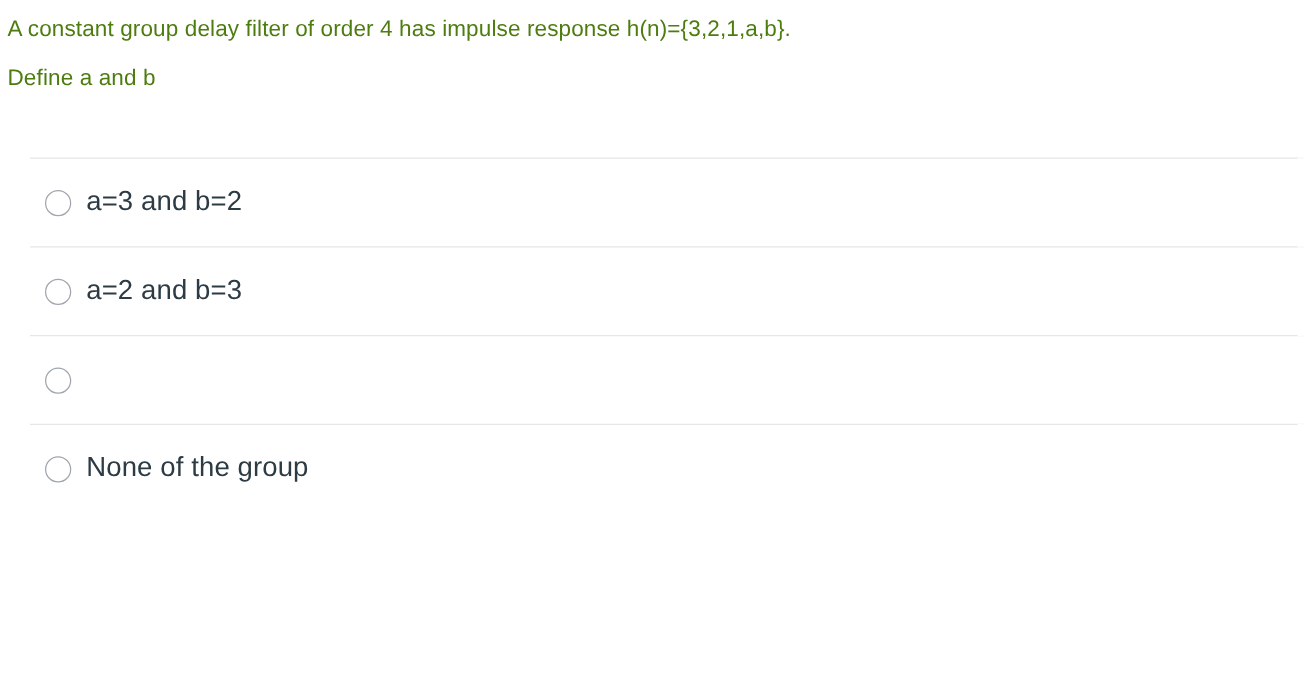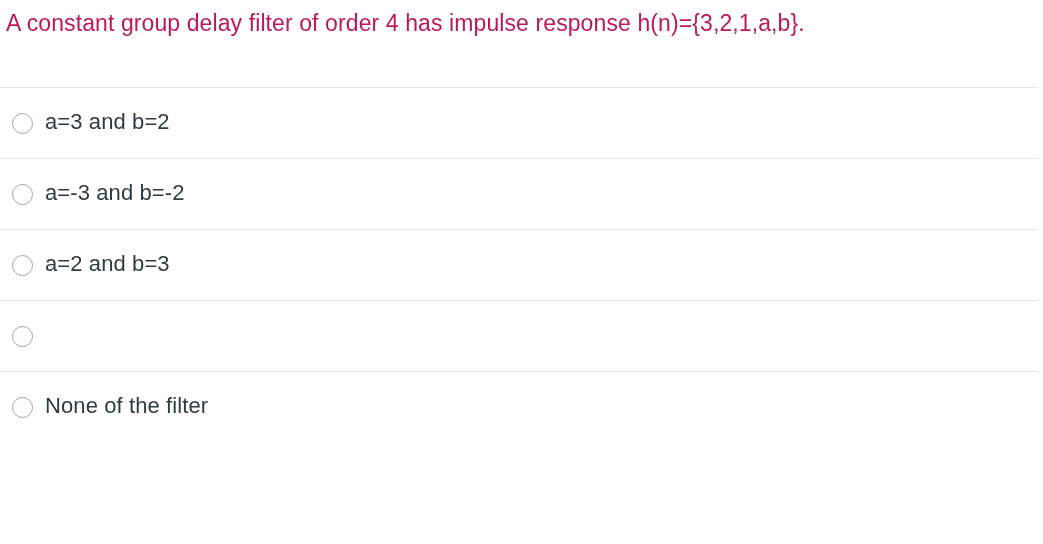--- a/index.html
+++ b/index.html
@@ -15,41 +15,42 @@
     overflow: hidden;
     position: relative;
   }
 
   
   .question-stem {
     padding: 0 8px 0 6px;
     margin: 0;
   }
   .stem-line {
-    font-size: 23px;
+    font-size: 18px;
     line-height: 39px;
-    color: #be185d;
+    color: #4d7c0f;
     letter-spacing: 0.1px;
     white-space: nowrap;
   }
   .stem-line.first { padding-top: 4px; }
 
   
   .answers {
     margin-top: 44px;
   }
   .answer-row {
     position: relative;
     height: 71px;
     display: flex;
     align-items: center;
     border-top: 1px solid #e6e6e6;
     box-sizing: border-box;
     padding-left: 12px;
     background: #ffffff;
+    margin-left: 24px;
   }
   .answer-row:first-child { border-top: 1px solid #e6e6e6; }
 
   
   .answer-row::before {
     content: "";
     position: absolute;
     top: -1px;
     right: 0;
     width: 5px;
@@ -91,42 +92,39 @@
     letter-spacing: 0.1px;
     white-space: nowrap;
     padding-bottom: 2px;
   }
 </style>
 </head>
 <body>
 
 <div class="question-stem">
   <div class="stem-line first">A constant group delay filter of order 4 has impulse response h(n)={3,2,1,a,b}.</div>
+  <div class="stem-line">Define a and b</div>
 </div>
 
 <div class="answers">
 
   <div class="answer-row">
     <span class="radio"></span>
     <span class="answer-label">a=3 and b=2</span>
   </div>
 
-  <div class="answer-row">
-    <span class="radio"></span>
-    <span class="answer-label">a=-3 and b=-2</span>
-  </div>
 
   <div class="answer-row">
     <span class="radio"></span>
     <span class="answer-label">a=2 and b=3</span>
   </div>
 
 
   <div class="answer-row">
     <span class="radio"></span>
   </div>
 
   <div class="answer-row">
     <span class="radio"></span>
-    <span class="answer-label">None of the filter</span>
+    <span class="answer-label">None of the group</span>
   </div>
 
 </div>
 
 </body></html>

